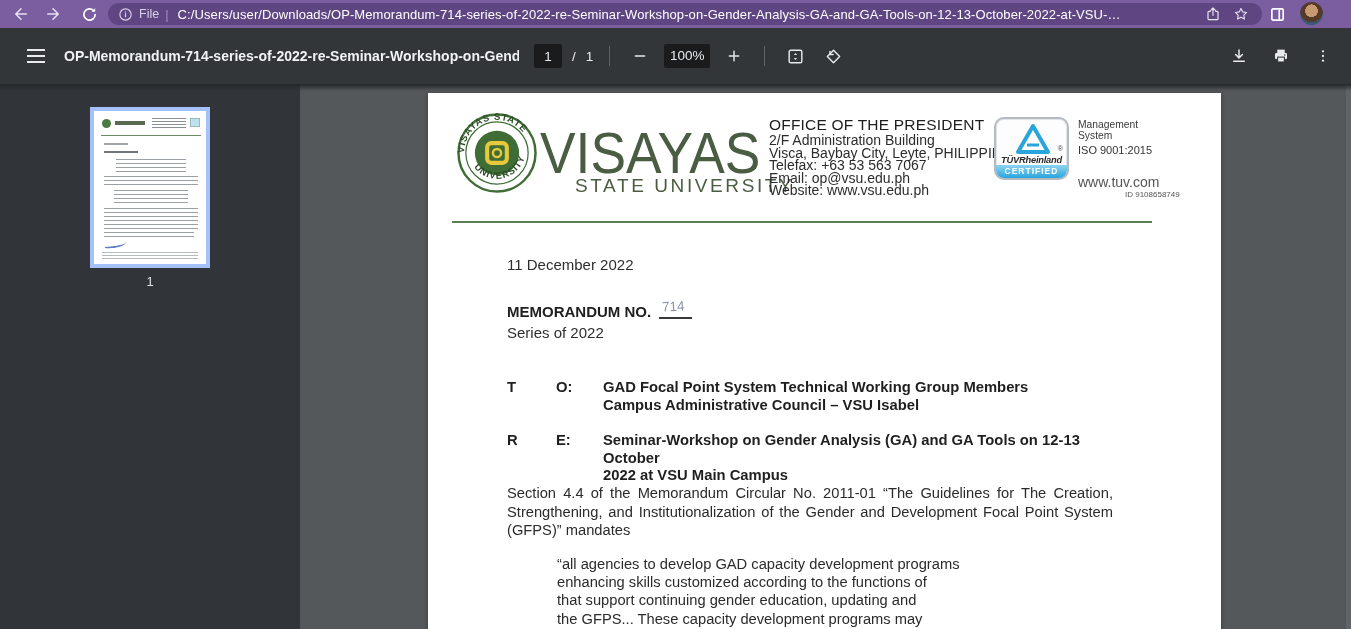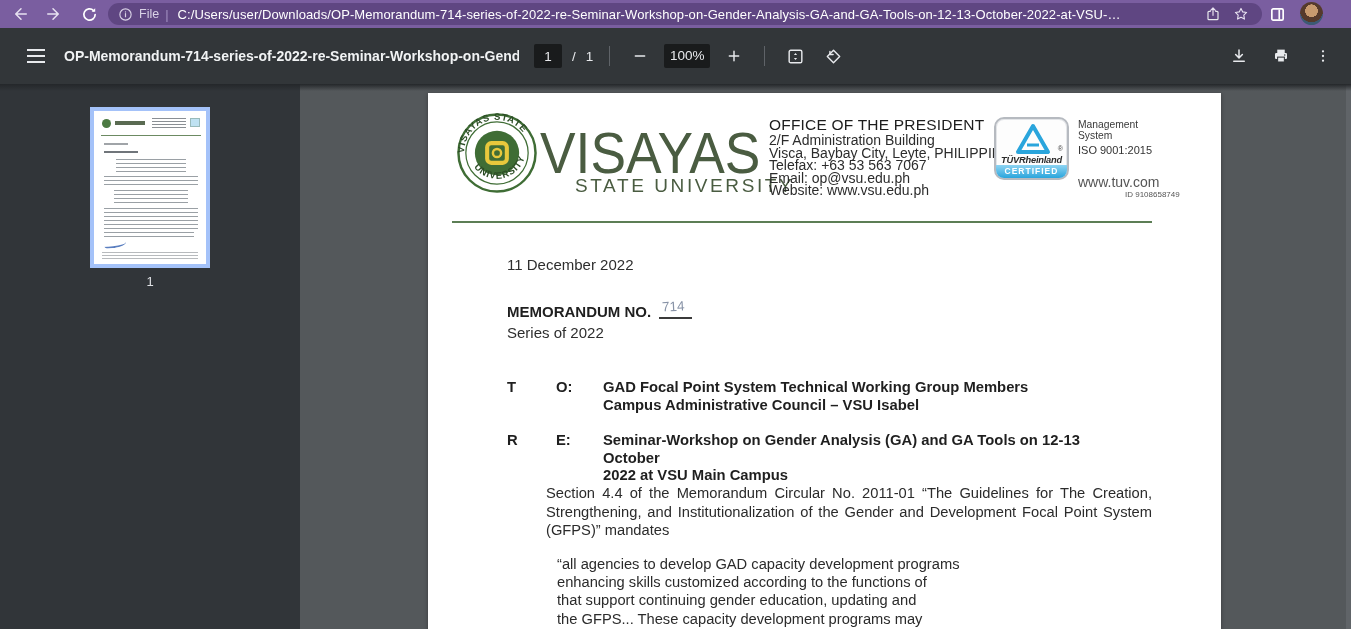--- a/index.html
+++ b/index.html
@@ -122,21 +122,21 @@
   .memo-hand { position:absolute; left:3px; bottom:3px; color:#8792a6; font-size:13.5px;
                font-weight:400; transform:rotate(-3deg); }
   .series-line { position:absolute; left:79px; top:231px; font-size:15px; }
 
   .addr-row { position:absolute; font-size:14.8px; font-weight:bold; color:#1f1f1f; }
   .addr-c1 { position:absolute; left:0; top:0; }
   .addr-c2 { position:absolute; left:49px; top:0; }
   .addr-body { position:absolute; left:96px; top:0; width:520px; line-height:17.6px; }
 
   .para1 { position:absolute; left:79px; top:391px; width:606px; font-size:14.7px;
-           line-height:18.6px; text-align:justify; color:#2b2b2b;margin-left:39px; }
+           line-height:18.6px; text-align:justify; color:#2b2b2b; }
   .quote { position:absolute; left:129px; top:462px; font-size:14.7px; line-height:18.2px;
            color:#2b2b2b; }
 
   .ico-stroke { stroke:#e8eaed; stroke-width:1.8; fill:none; }
 </style>
 </head>
 <body>
 
 <div class="browser-bar">
   <button class="nav-btn" style="margin-left:8px">

